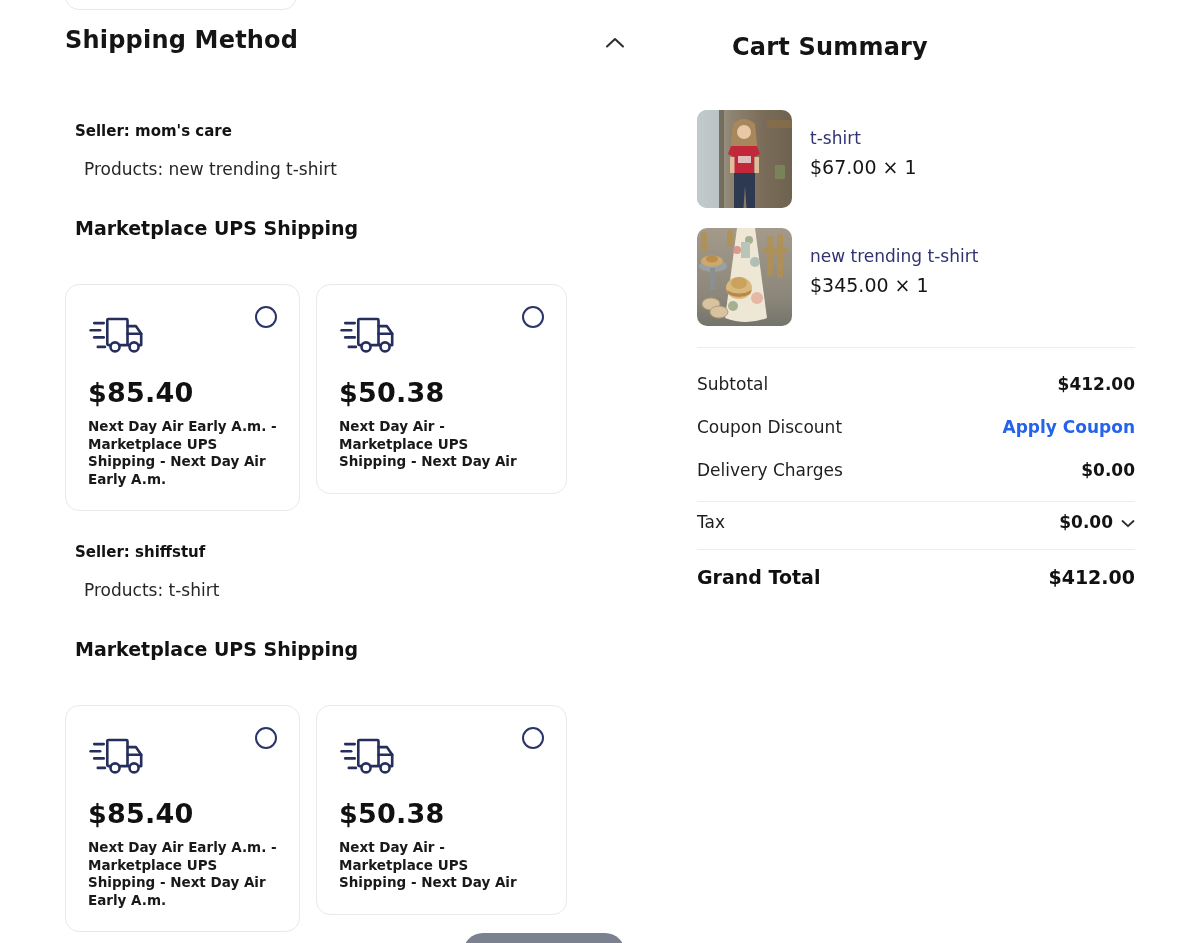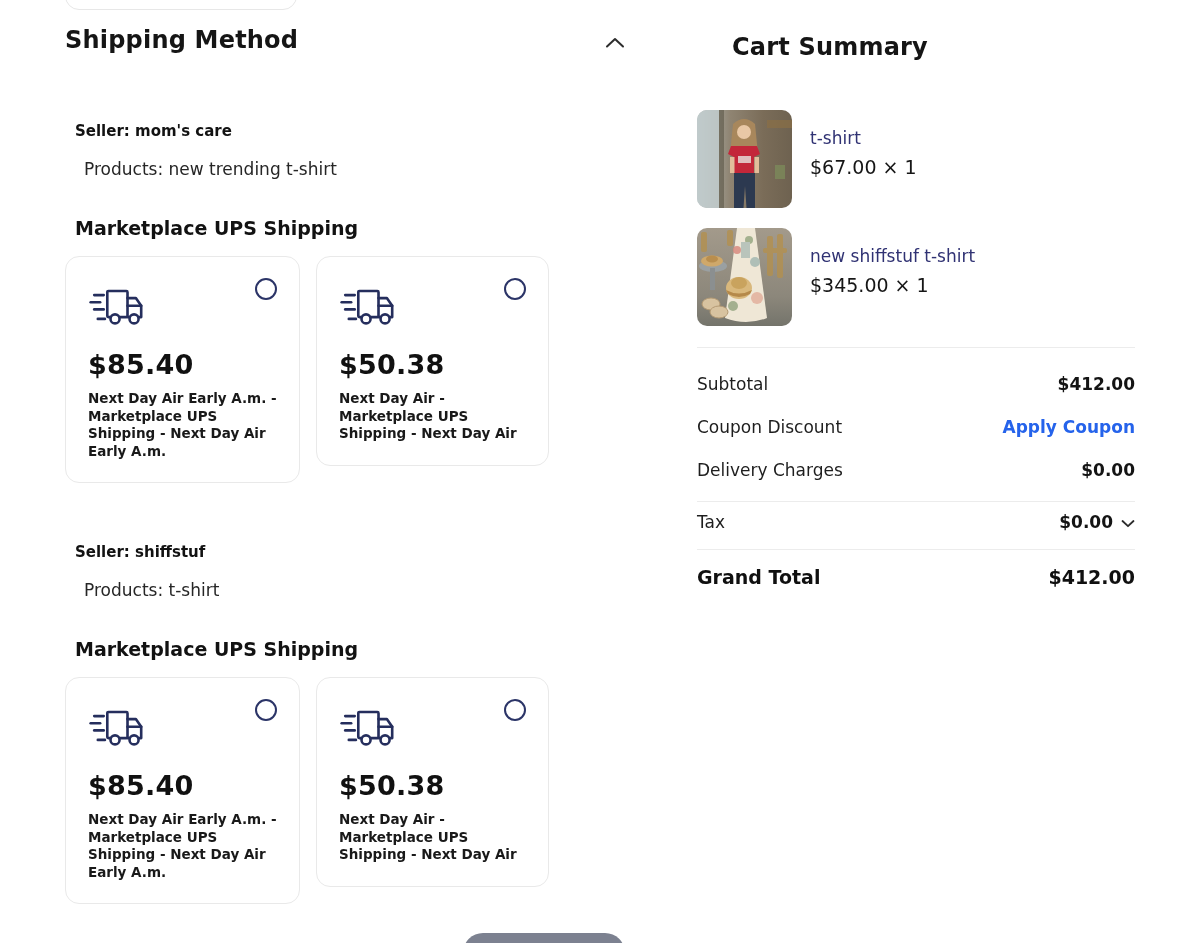--- a/index.html
+++ b/index.html
@@ -13,26 +13,26 @@
     left:65px; top:-31px; width:232px; height:41px;
     background:#fff; border:1px solid #e7e7e7; border-radius:14px;
   }
   .sm-title { left:65px; top:26px; font-size:24px; font-weight:600; color:#151515; letter-spacing:.2px; }
   .sm-collapse { left:601px; top:32px; width:28px; height:22px; display:flex; align-items:center; justify-content:center; cursor:pointer; }
 
   .seller-label { left:75px; font-size:15px; font-weight:700; color:#121212; }
   .products-label { left:84px; font-size:17px; font-weight:400; color:#262626; }
   .method-title { left:75px; font-size:19px; font-weight:700; color:#121212; }
 
-  .cards-row { left:65px; display:flex; align-items:flex-start; gap:16px; }
+  .cards-row { left:65px; display:flex; align-items:flex-start; gap:16px;margin-top:28px; }
   .ship-card {
     width:235px; background:#fff; border:1px solid #e9e9e9; border-radius:14px;
     padding:20px 22px 22px 22px; cursor:pointer;
   }
-  .ship-card.narrow { width:233px; }
+  .ship-card.narrow { width:251px; }
   .card-top { display:flex; justify-content:space-between; align-items:flex-start; }
   .truck-wrap { margin-top:8px; }
   .radio-circle {
     width:22px; height:22px; border:2px solid #2b3467; border-radius:50%;
     background:#fff; flex:0 0 auto; margin-top:1px;
   }
   .ship-price { margin-top:16px; font-size:27px; font-weight:800; color:#111; letter-spacing:.2px; }
   .ship-desc { margin-top:10px; font-size:13.5px; font-weight:600; color:#191919; line-height:1.3; max-width:191px; }
 
   
@@ -221,21 +221,21 @@
       <ellipse cx="42" cy="60" rx="13" ry="11" fill="#d9b87c"></ellipse>
       <ellipse cx="42" cy="55" rx="8" ry="6" fill="#c9a35e"></ellipse>
       <path d="M29 62 q13 7 26 0 l-2 4 q-11 6 -22 0 z" fill="#b5894a"></path>
       <g fill="#d8c3a0" stroke="#b49a74" stroke-width="1">
         <ellipse cx="14" cy="76" rx="9" ry="6"></ellipse>
           <ellipse cx="22" cy="84" rx="9" ry="6"></ellipse>
       </g>
     </svg>
   </div>
   <div>
-    <div class="item-name">new shiffstuf t-shirt</div>
+    <div class="item-name">new trending t-shirt</div>
     <div class="item-price">$345.00 × 1</div>
   </div>
 </div>
 
 <div class="abs divider" style="top:347px"></div>
 
 <div class="abs sum-row" style="top:374px">
   <span class="sum-label">Subtotal</span>
   <span class="sum-value">$412.00</span>
 </div>

